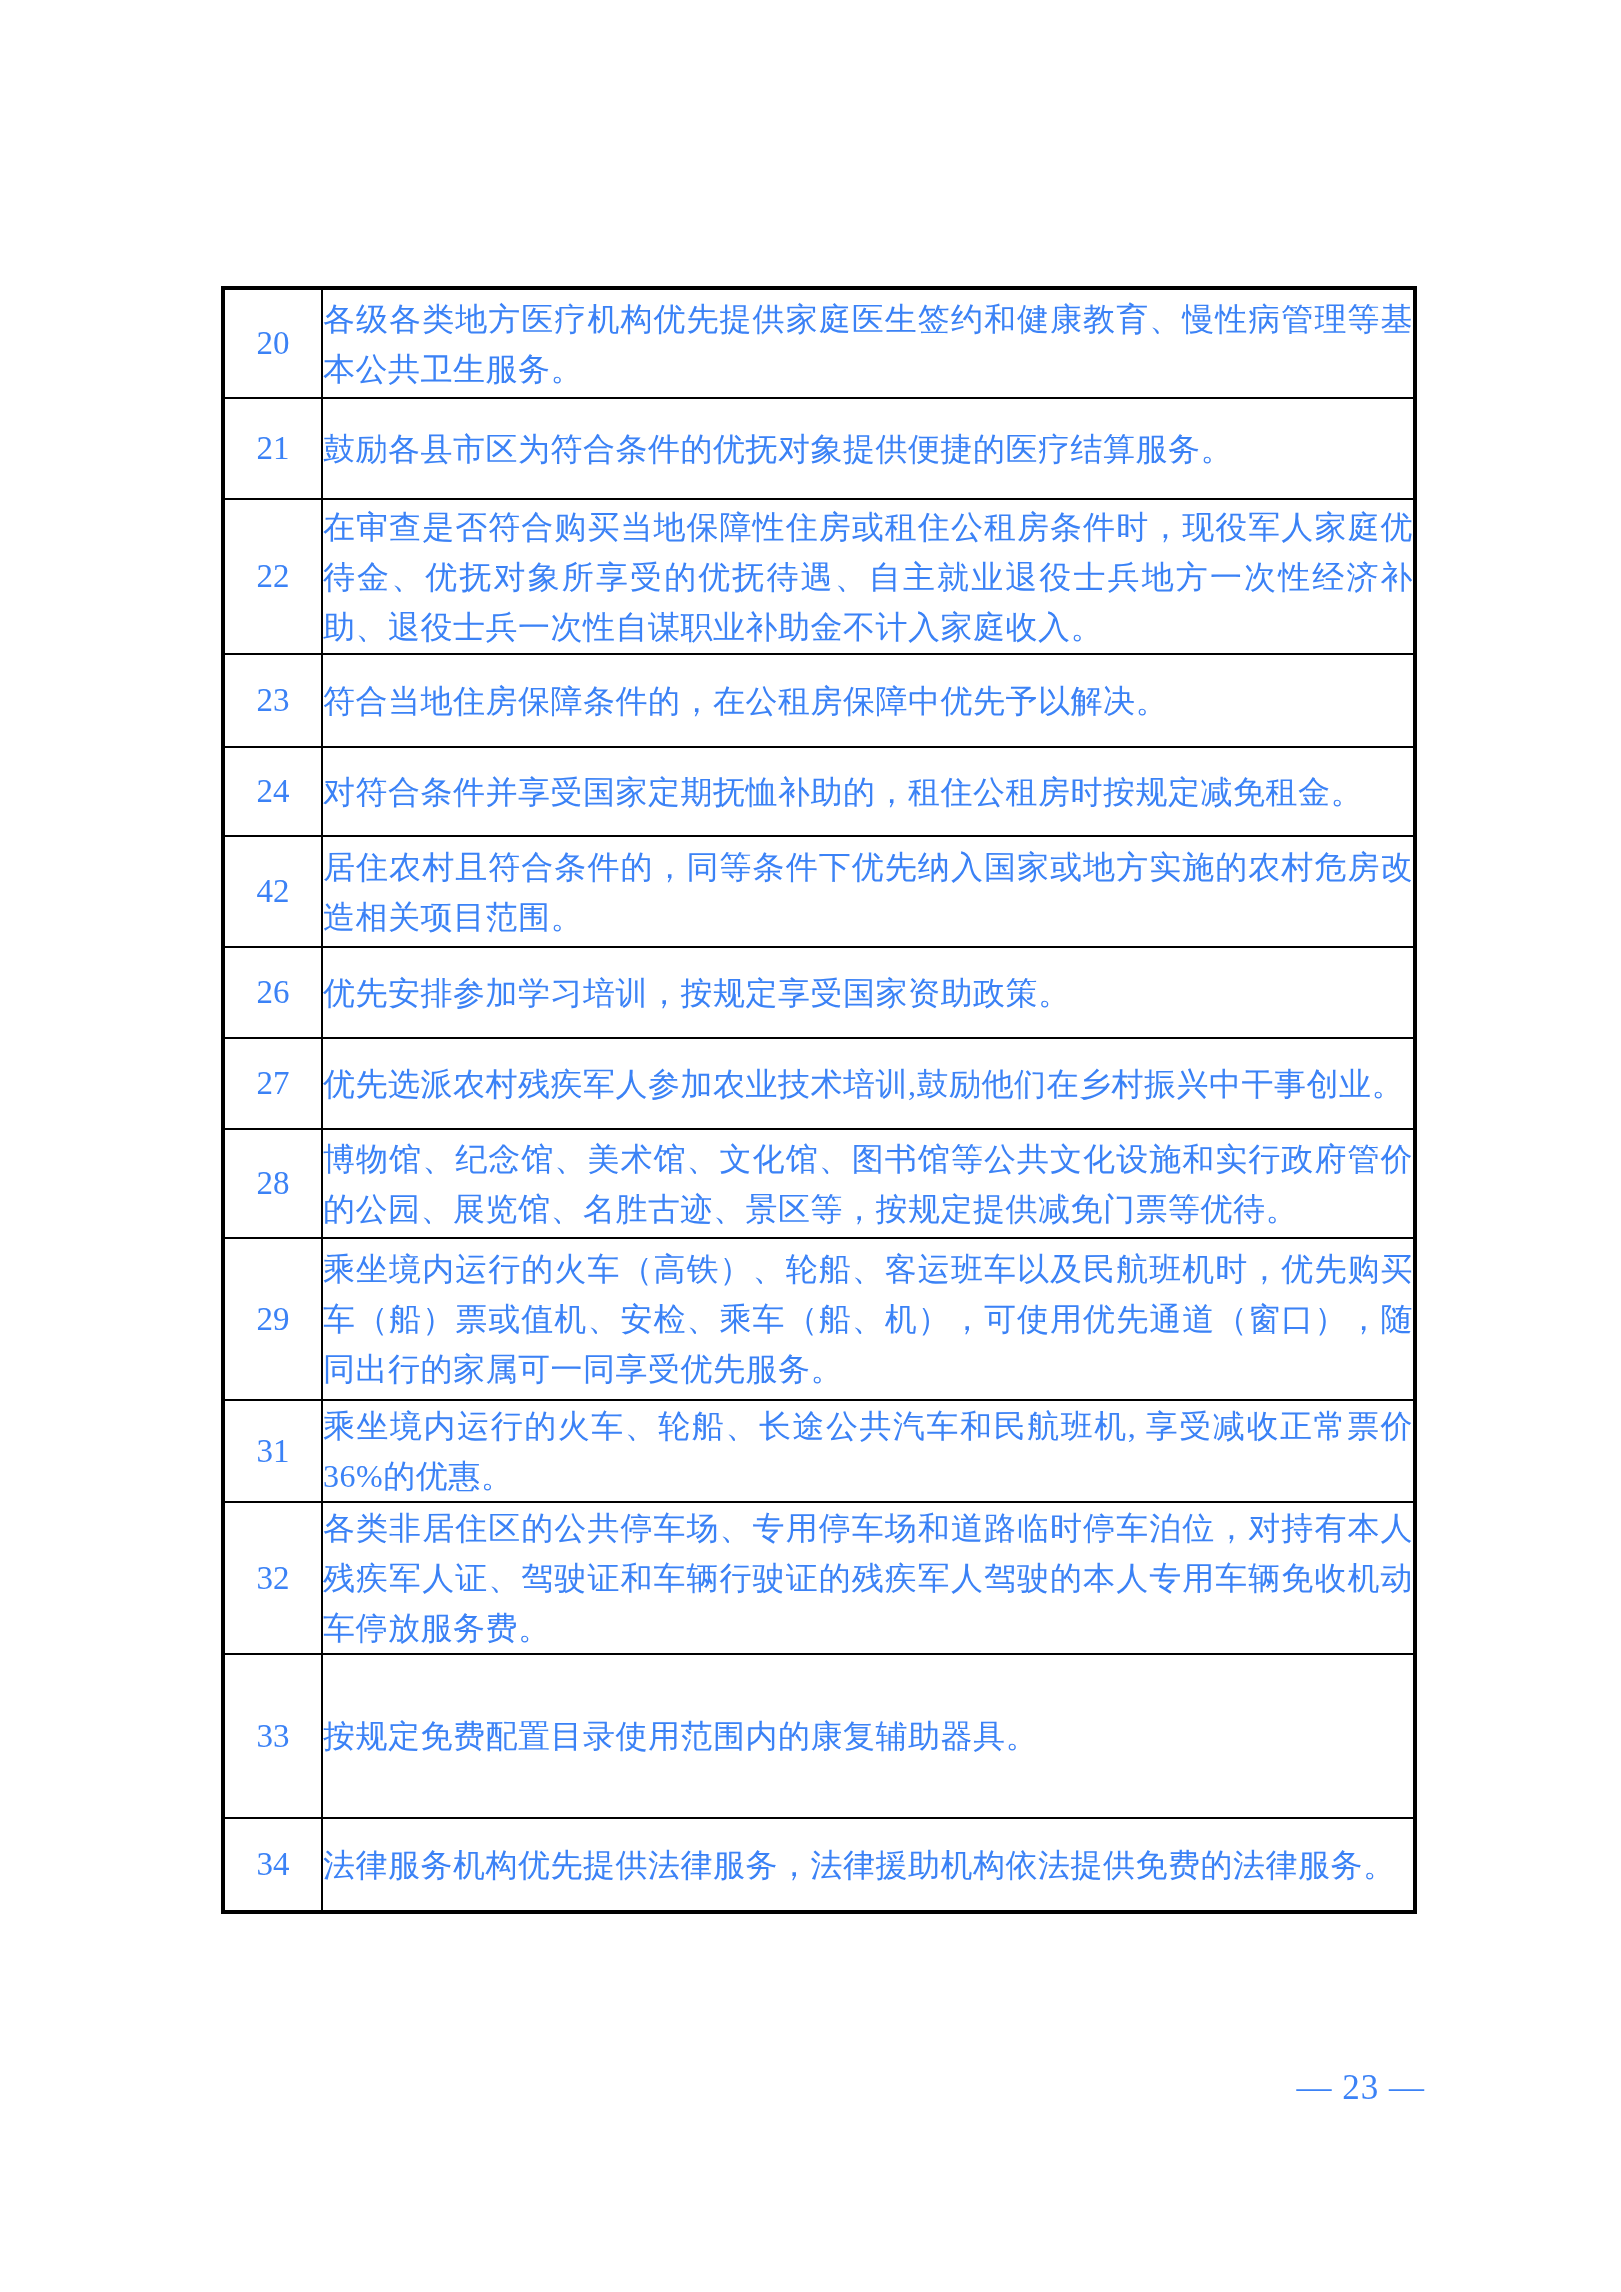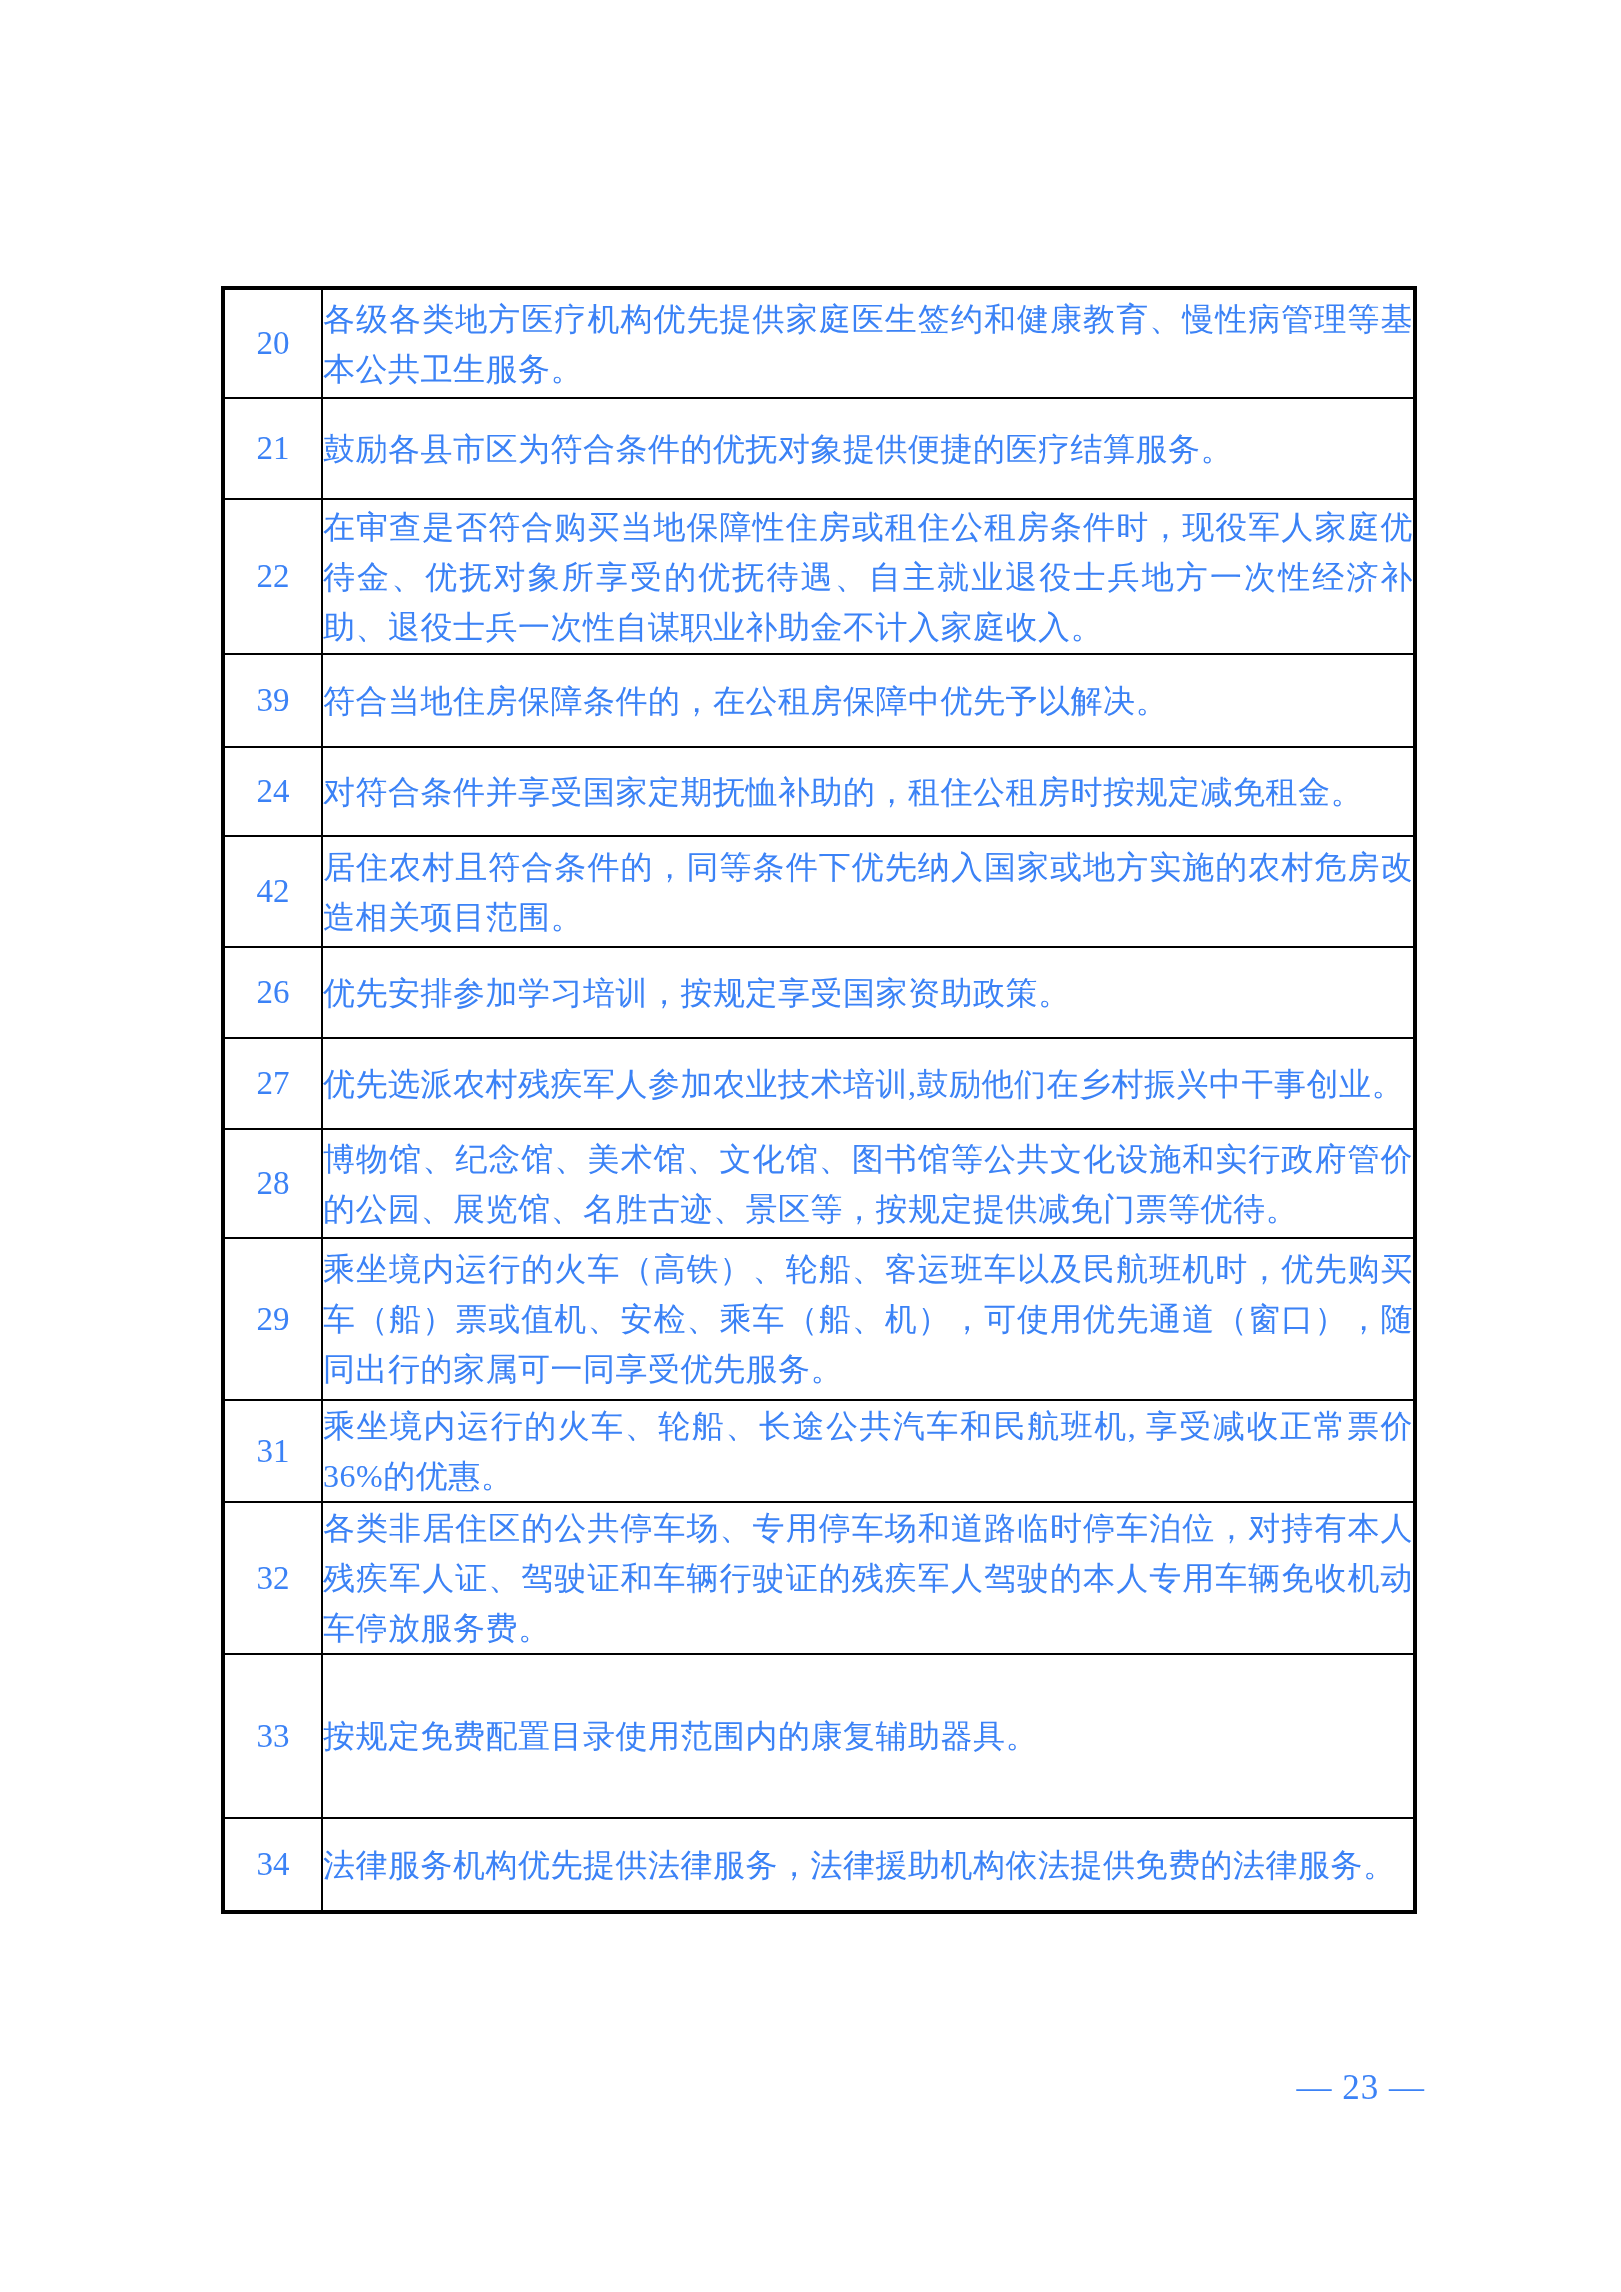--- a/index.html
+++ b/index.html
@@ -81,21 +81,21 @@
         </tr>
         <tr>
           <td class="num">21</td>
           <td class="content">鼓励各县市区为符合条件的优抚对象提供便捷的医疗结算服务。</td>
         </tr>
         <tr>
           <td class="num">22</td>
           <td class="content">在审查是否符合购买当地保障性住房或租住公租房条件时，现役军人家庭优待金、优抚对象所享受的优抚待遇、自主就业退役士兵地方一次性经济补助、退役士兵一次性自谋职业补助金不计入家庭收入。</td>
         </tr>
         <tr>
-          <td class="num">39</td>
+          <td class="num">23</td>
           <td class="content">符合当地住房保障条件的，在公租房保障中优先予以解决。</td>
         </tr>
         <tr>
           <td class="num">24</td>
           <td class="content">对符合条件并享受国家定期抚恤补助的，租住公租房时按规定减免租金。</td>
         </tr>
         <tr>
           <td class="num">42</td>
           <td class="content">居住农村且符合条件的，同等条件下优先纳入国家或地方实施的农村危房改造相关项目范围。</td>
         </tr>

